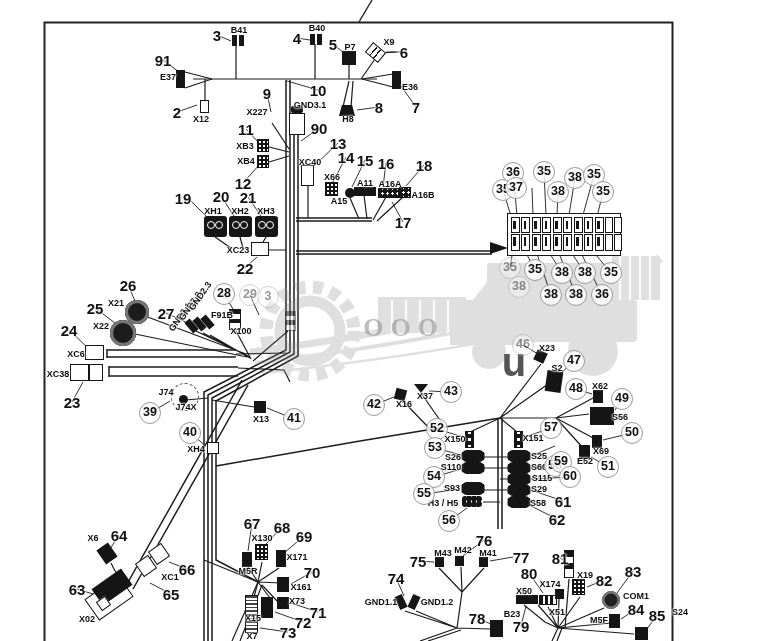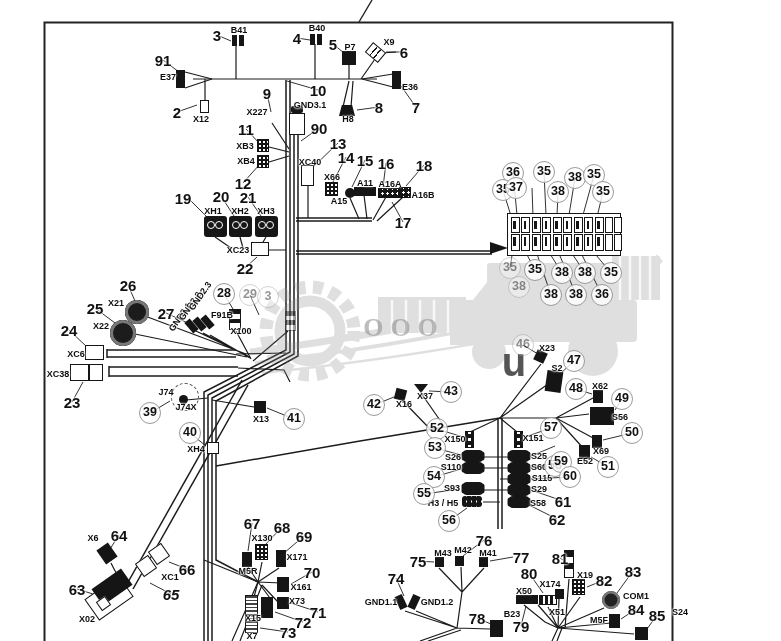--- a/index.html
+++ b/index.html
@@ -508,21 +508,21 @@
       <div class="co circ" style="left: 424px; top: 494px;">55</div>
       <div class="co circ" style="left: 449px; top: 521px;">56</div>
       <div class="co circ" style="left: 551px; top: 428px;">57</div>
       <div class="co circ" style="left: 555px; top: 466px;">58</div>
       <div class="co circ" style="left: 561px; top: 462px;">59</div>
       <div class="co circ" style="left: 570px; top: 477px;">60</div>
       <div class="co" style="left: 563px; top: 501px;">61</div>
       <div class="co" style="left: 557px; top: 519px;">62</div>
       <div class="co" style="left: 77px; top: 589px;">63</div>
       <div class="co" style="left: 119px; top: 535px;">64</div>
-      <div class="co" style="left: 171px; top: 594px; font-style: italic;">65</div>
+      <div class="co" style="left: 171px; top: 594px;">65</div>
       <div class="co" style="left: 187px; top: 569px;">66</div>
       <div class="co" style="left: 252px; top: 523px;">67</div>
       <div class="co" style="left: 282px; top: 527px;">68</div>
       <div class="co" style="left: 304px; top: 536px;">69</div>
       <div class="co" style="left: 312px; top: 572px;">70</div>
       <div class="co" style="left: 318px; top: 612px;">71</div>
       <div class="co" style="left: 303px; top: 622px;">72</div>
       <div class="co" style="left: 288px; top: 632px;">73</div>
       <div class="co" style="left: 396px; top: 578px;">74</div>
       <div class="co" style="left: 418px; top: 561px;">75</div>

